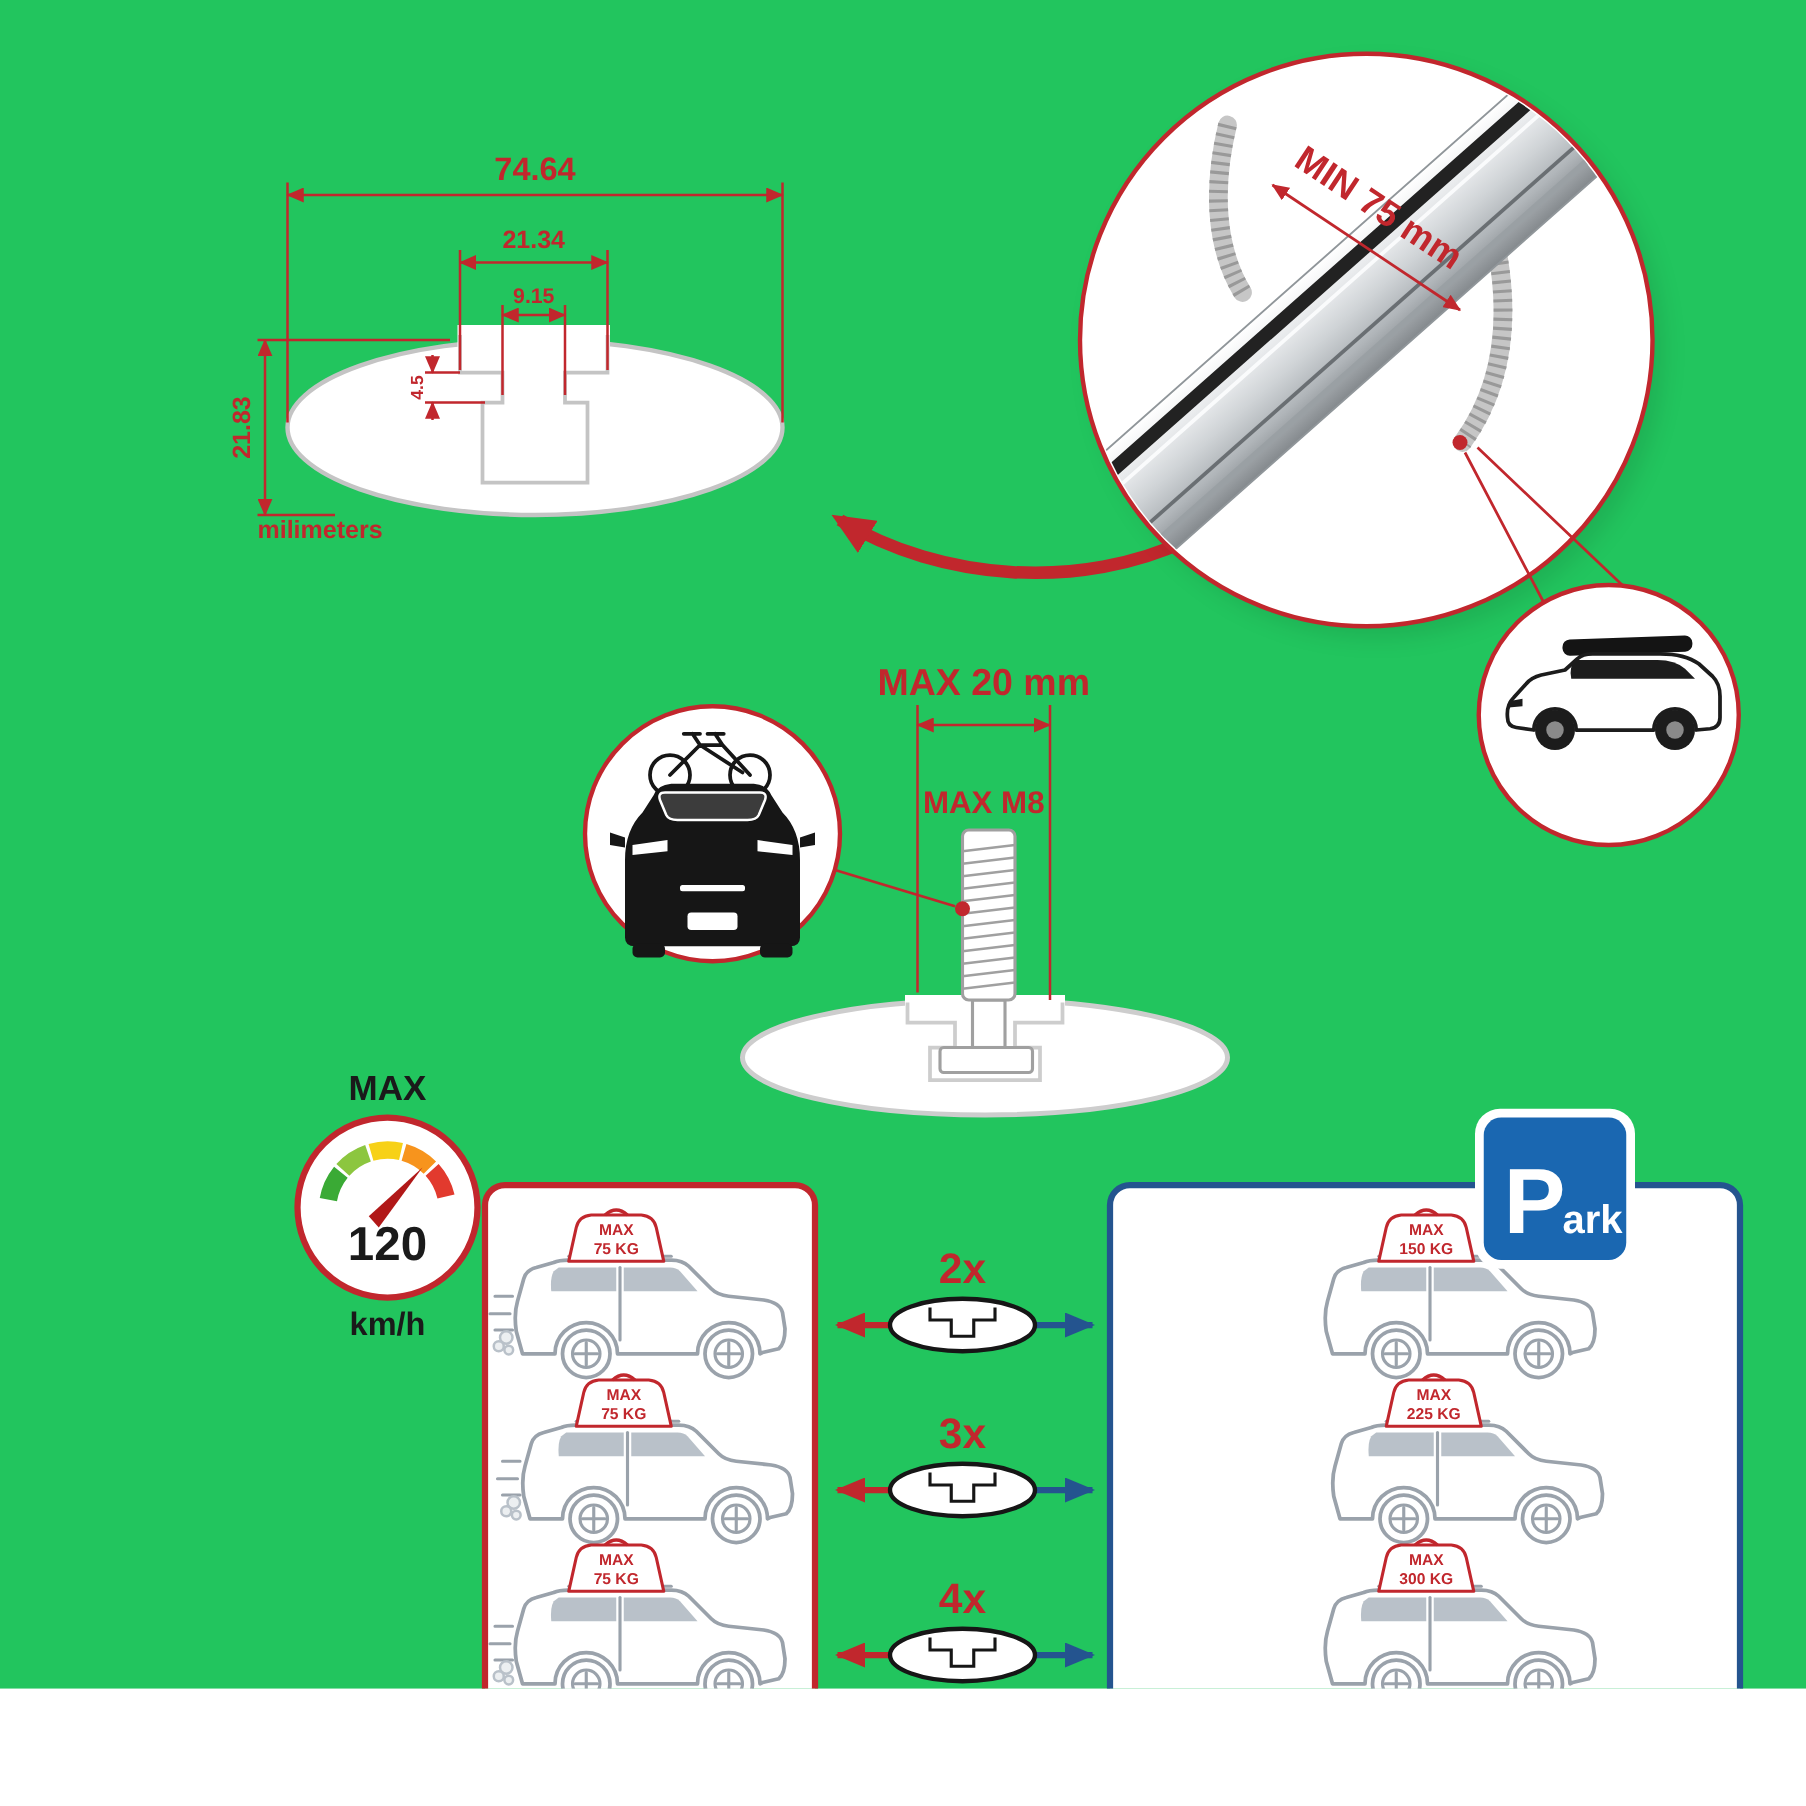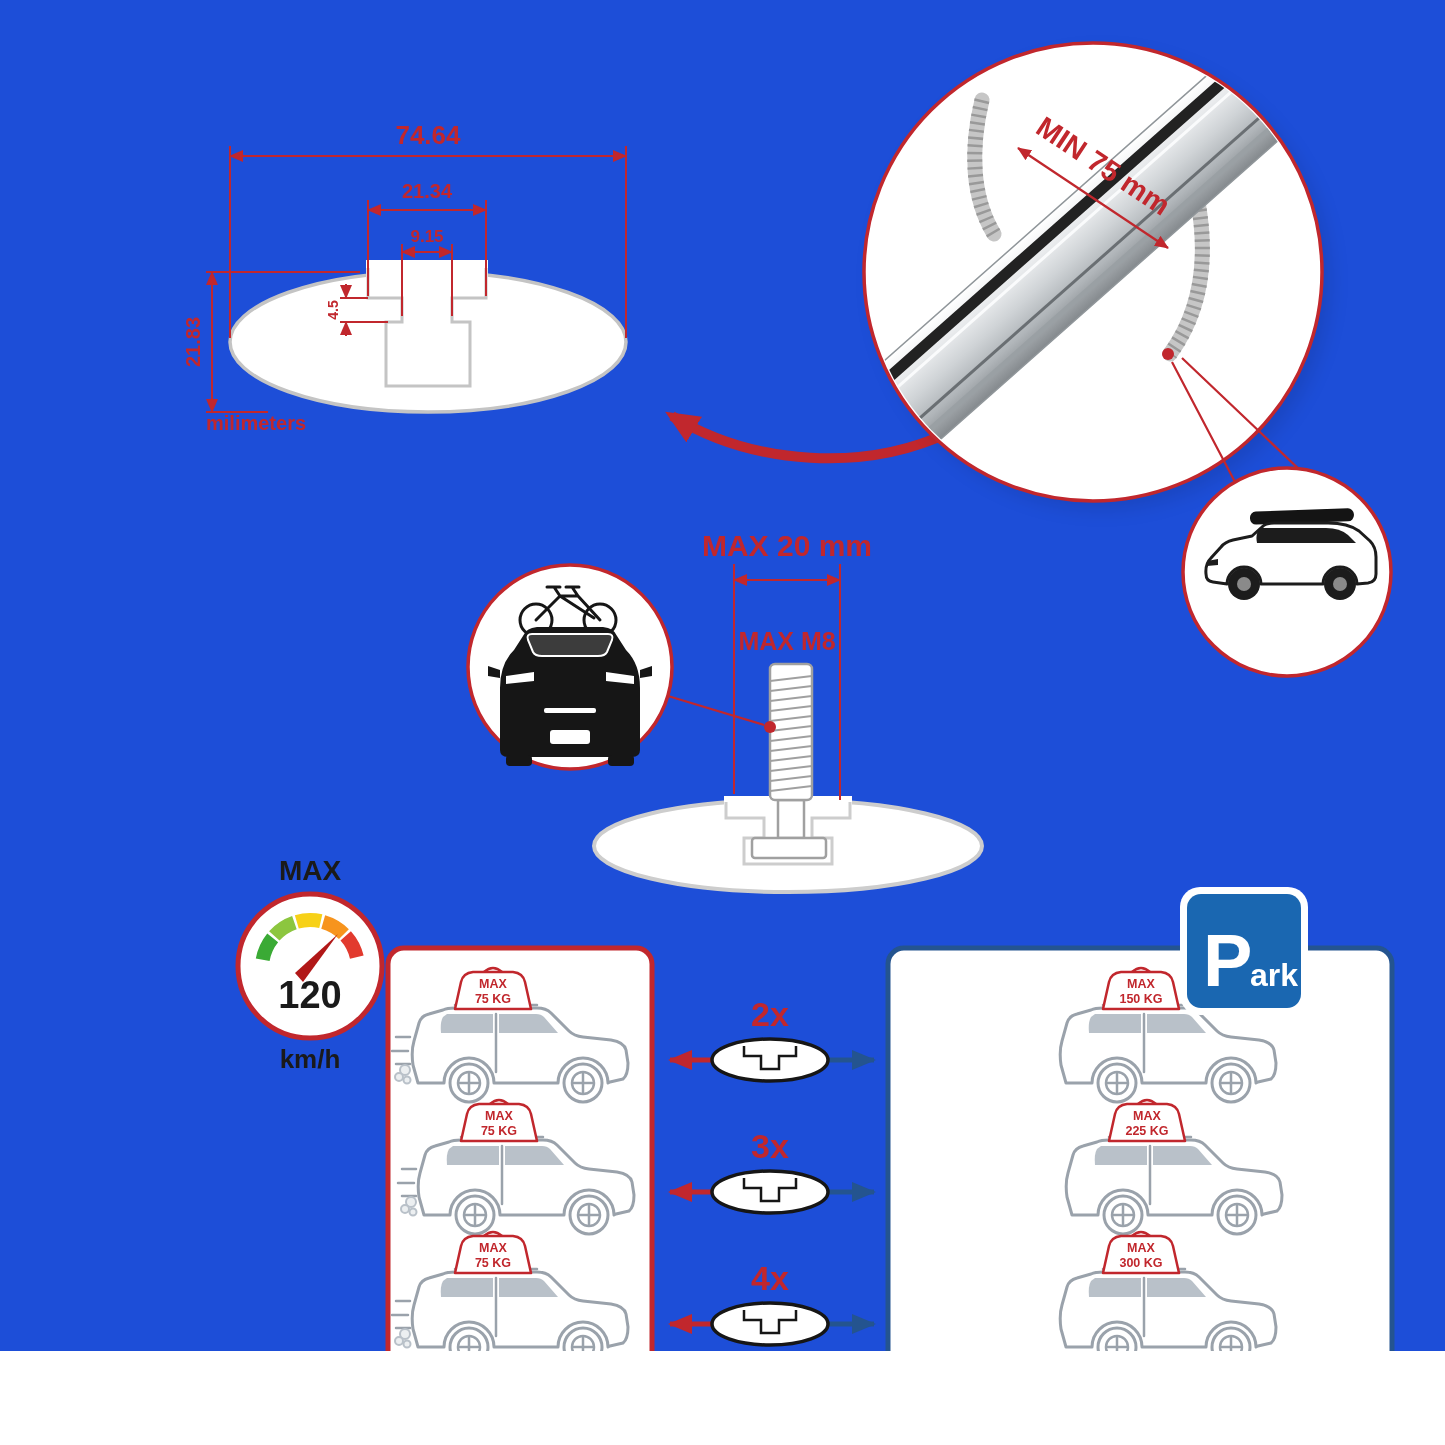--- a/index.html
+++ b/index.html
@@ -1,16 +1,16 @@
 <!DOCTYPE html>
 <html><head>
 <meta charset="utf-8">
 <style>
   html,body{margin:0;padding:0;background:#fff}
-  #canvas{position:relative;width:1445px;height:1351px;background:#1d4ed8;overflow:hidden}
+  #canvas{position:relative;width:1445px;height:1351px;background:#22c55e;overflow:hidden}
   svg{display:block}
   text{font-family:"Liberation Sans",sans-serif;font-weight:700}
   .tr{fill:#c1272d}
   .tk{fill:#1a1a1a}
   .tw{fill:#ffffff}
   .mid{text-anchor:middle}
   .dim{stroke:#c1272d;stroke-width:2;fill:none}
   .thinred{stroke:#c1272d;stroke-width:2.2;fill:none}
   .gray{stroke:#c4c4c4;fill:#fff}
   .ch{stroke:#cdcdcd;fill:#fff}

